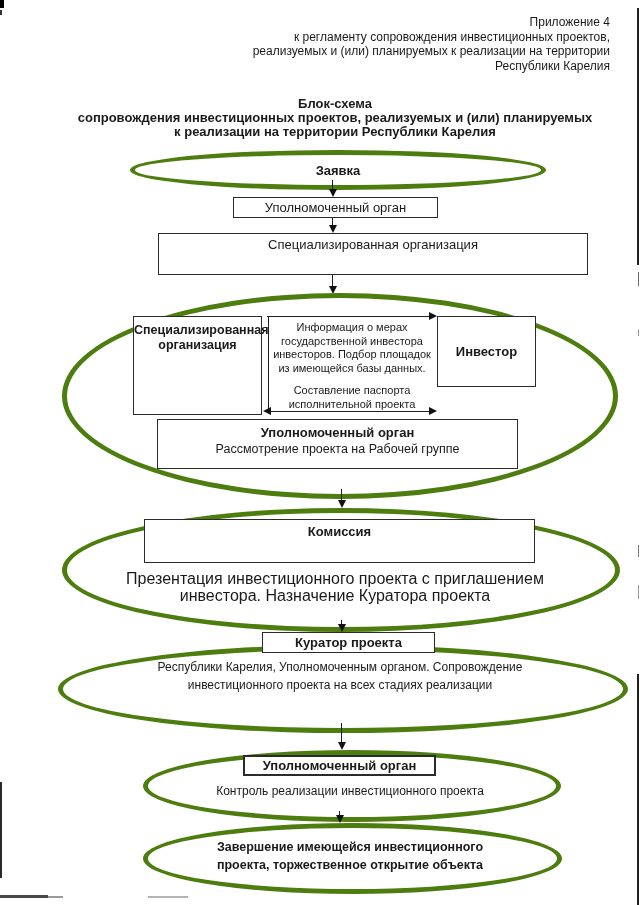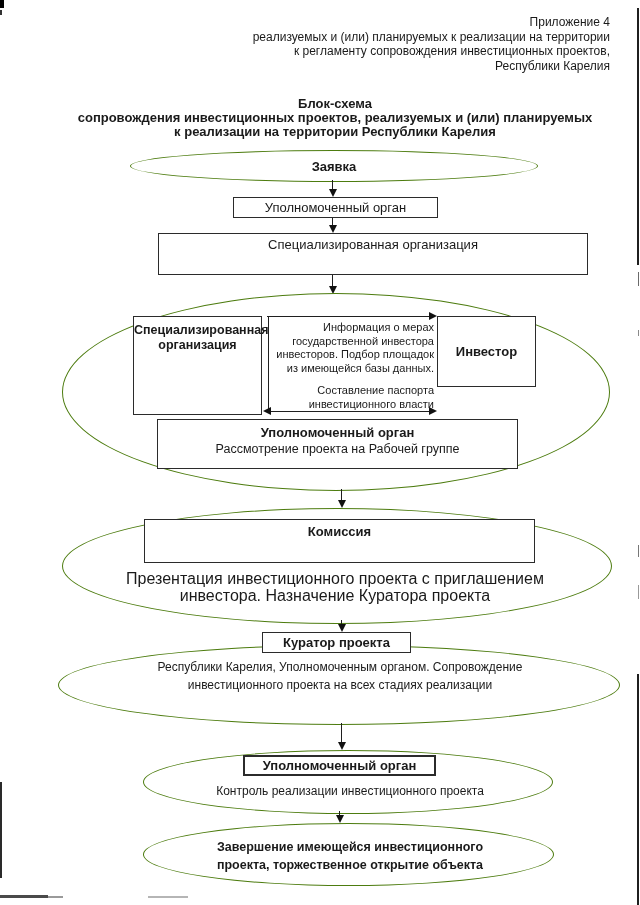--- a/index.html
+++ b/index.html
@@ -2,21 +2,21 @@
 <html><head>
 <meta charset="utf-8">
 <style>
   html,body { margin:0; padding:0; background:#e8e8e8; }
   .page {
     position:relative; width:640px; height:905px; background:#ffffff;
     font-family:Liberation Sans, sans-serif; color:#1a1a1a;
     overflow:hidden; margin:0 auto;
   }
   .abs { position:absolute; }
-  .ellipse { position:absolute; border:1px solid #4d7c0f; border-radius:50%; background:transparent; }
+  .ellipse { position:absolute; border:5px solid #4d7c0f; border-radius:50%; background:transparent; }
   .rect { position:absolute; border:1px solid #2b2b2b; background:#ffffff; box-sizing:border-box; }
   .rect.thick { border-width:2px; }
   .vline { position:absolute; width:1px; background:#1f1f1f; }
   .hline { position:absolute; height:1px; background:#1f1f1f; }
   .arr-down { position:absolute; width:0; height:0;
     border-left:4px solid transparent; border-right:4px solid transparent; border-top:8px solid #111; }
   .arr-right { position:absolute; width:0; height:0;
     border-top:4px solid transparent; border-bottom:4px solid transparent; border-left:8px solid #111; }
   .arr-left { position:absolute; width:0; height:0;
     border-top:4px solid transparent; border-bottom:4px solid transparent; border-right:8px solid #111; }
@@ -44,22 +44,22 @@
   <div class="artifact" style="left:638px;top:545px;width:1px;height:12px;background:#777;"></div>
   <div class="artifact" style="left:638px;top:585px;width:1px;height:14px;background:#999;"></div>
   <div class="artifact" style="left:637px;top:674px;width:2px;height:231px;background:#1f1f1f;"></div>
   <div class="artifact" style="left:0;top:782px;width:2px;height:96px;background:#2a2a2a;"></div>
   <div class="artifact" style="left:0;top:895px;width:48px;height:3px;background:#4a4a4a;"></div>
   <div class="artifact" style="left:48px;top:896px;width:15px;height:2px;background:#9a9a9a;"></div>
   <div class="artifact" style="left:148px;top:896px;width:40px;height:2px;background:#b5b5b5;"></div>
 
   <div class="annex">
     <div>Приложение 4</div>
+    <div>к регламенту сопровождения инвестиционных проектов,</div>
     <div>реализуемых и (или) планируемых к реализации на территории</div>
-    <div>к регламенту сопровождения инвестиционных проектов,</div>
     <div>Республики Карелия</div>
   </div>
 
   <div class="doc-title">
     <div>Блок-схема</div>
     <div>сопровождения инвестиционных проектов, реализуемых и (или) планируемых</div>
     <div>к реализации на территории Республики Карелия</div>
   </div>
 
   <div class="ellipse flex-center" style="left:130px;top:150px;width:406px;height:30px;">
@@ -92,27 +92,27 @@
     </div>
   </div>
 
   <div class="hline" style="left:267px;top:316px;width:162px;"></div>
   <div class="arr-right" style="left:429px;top:312px;"></div>
   <div class="vline" style="left:268px;top:317px;height:94px;"></div>
   <div class="hline" style="left:271px;top:411px;width:158px;"></div>
   <div class="arr-left" style="left:263px;top:407px;"></div>
   <div class="arr-right" style="left:429px;top:407px;"></div>
 
-  <div class="abs center smalltext" style="left:270px;top:321px;width:164px;text-align:right;">
+  <div class="abs center smalltext" style="left:270px;top:321px;width:164px;">
     <div>Информация о мерах</div>
     <div>государственной инвестора</div>
     <div>инвесторов. Подбор площадок</div>
     <div>из имеющейся базы данных.</div>
     <div style="margin-top:9px;">Составление паспорта</div>
-    <div>инвестиционного власти</div>
+    <div>исполнительной проекта</div>
   </div>
 
   <div class="rect flex-center" style="left:437px;top:316px;width:99px;height:71px;">
     <span class="bold" style="font-size:13px;">Инвестор</span>
   </div>
 
   <div class="rect" style="left:157px;top:419px;width:361px;height:50px;">
     <div class="center" style="padding-top:5px;line-height:16px;">
       <div class="bold" style="font-size:13px;">Уполномоченный орган</div>
       <div style="font-size:12.5px;">Рассмотрение проекта на Рабочей группе</div>
@@ -128,21 +128,21 @@
   </div>
   <div class="abs center" style="left:105px;top:570px;width:460px;font-size:16px;line-height:17px;">
     <div>Презентация инвестиционного проекта с приглашением</div>
     <div>инвестора. Назначение Куратора проекта</div>
   </div>
 
   <div class="vline" style="left:341px;top:620px;height:6px;"></div>
   <div class="arr-down" style="left:338px;top:624px;"></div>
 
   <div class="ellipse" style="left:58px;top:645px;width:560px;height:78px;"></div>
-  <div class="rect flex-center" style="left:262px;top:632px;width:149px;height:21px;z-index:3;text-align:right;">
+  <div class="rect flex-center" style="left:262px;top:632px;width:173px;height:21px;z-index:3;text-align:right;">
     <span class="bold" style="font-size:13px;">Куратор проекта</span>
   </div>
   <div class="abs center" style="left:90px;top:658px;width:500px;font-size:12px;line-height:18px;">
     <div>Республики Карелия, Уполномоченным органом. Сопровождение</div>
     <div>инвестиционного проекта на всех стадиях реализации</div>
   </div>
 
   <div class="vline" style="left:341px;top:723px;height:20px;"></div>
   <div class="arr-down" style="left:338px;top:742px;"></div>
 

